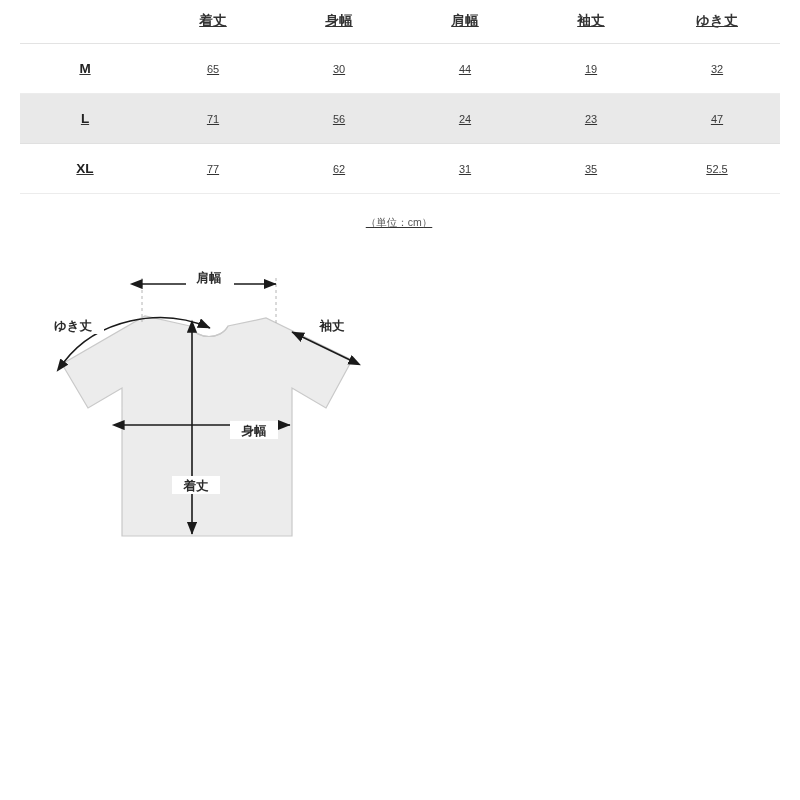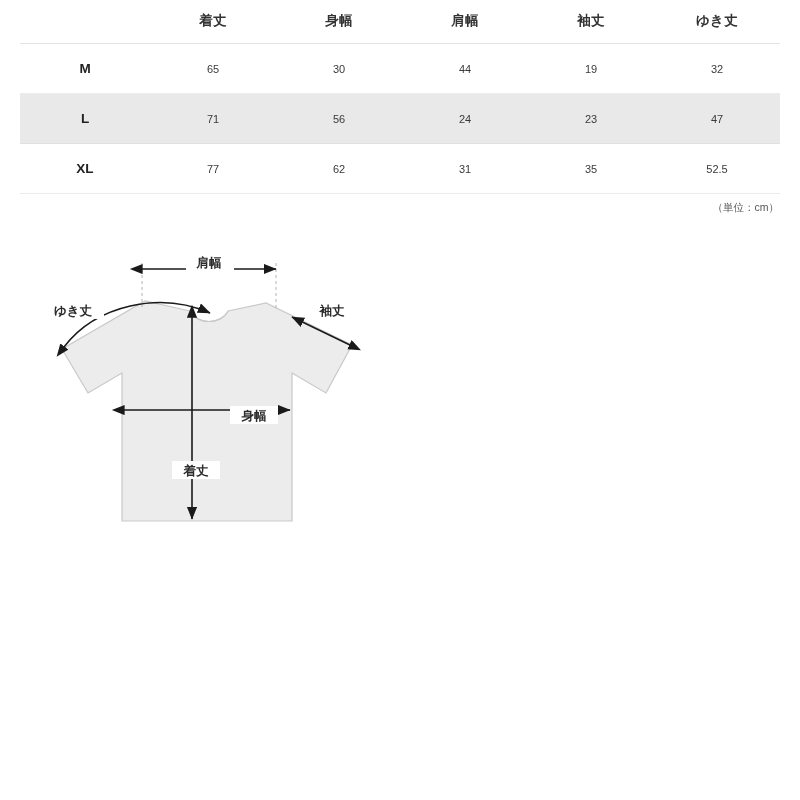--- a/index.html
+++ b/index.html
@@ -11,20 +11,21 @@
     width: 800px;
     height: 800px;
     font-family: "Liberation Sans", "DejaVu Sans", sans-serif;
     color: #333333;
     overflow: hidden;
   }
   .page {
     position: relative;
     width: 800px;
     height: 800px;
+    text-decoration: underline;
   }
 
   
   .size-table {
     width: 760px;
     margin: 0 auto;
     border-collapse: collapse;
     table-layout: fixed;
     font-size: 13px;
   }
@@ -54,22 +55,22 @@
     font-weight: bold;
     font-size: 13.5px;
     color: #222222;
   }
   .size-table tbody tr.alt td {
     background: #e9e9e9;
     border-bottom: 1px solid #e0e0e0;
   }
   .unit-note {
     width: 760px;
-    margin: 7px auto 0 auto;
-    text-align: right;
+    margin: 22px auto 0 auto;
+    text-align: center;
     font-size: 10.5px;
     color: #555555;
     padding-right: 2px;
   }
 
   
   .diagram-wrap {
     position: relative;
     width: 800px;
     height: 400px;

